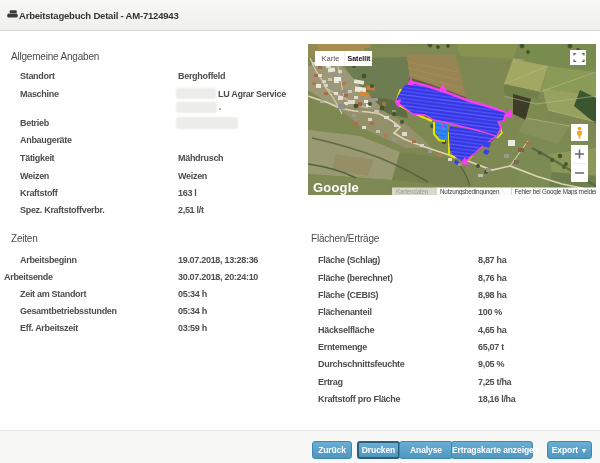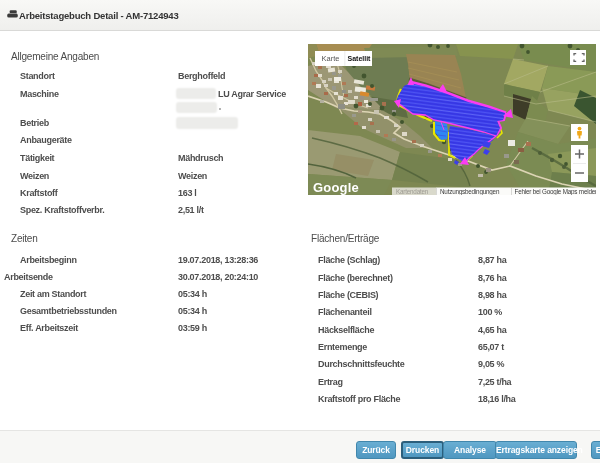--- a/index.html
+++ b/index.html
@@ -7,21 +7,21 @@
        font-family:"Liberation Sans",sans-serif;overflow:hidden;}
   .hdr{position:absolute;left:0;top:0;width:600px;height:30px;
        background:linear-gradient(#f8f8f6,#efefed);border-bottom:1px solid #d9d9d7;}
   .title{position:absolute;left:19px;top:10px;font-size:9.5px;font-weight:bold;color:#333;letter-spacing:-0.2px;}
   .h2{position:absolute;font-size:10px;font-weight:normal;color:#4b4b4b;letter-spacing:-0.2px;}
   .lb,.vl{position:absolute;font-size:9px;font-weight:bold;color:#4d4d4d;line-height:10px;white-space:nowrap;letter-spacing:-0.3px;}
   .red{position:absolute;background:#ececea;border-radius:2px;box-shadow:0 0 2px 1px #ececea;}
   .ftr{position:absolute;left:0;top:430px;width:600px;height:33px;background:#f7f7f5;border-top:1px solid #e5e5e3;}
   .btn{position:absolute;top:441px;height:18px;border-radius:3px;white-space:nowrap;
        background:linear-gradient(#69aed3,#4f97c0);border:1px solid #4187ac;
-       color:#fff;font-weight:bold;font-size:8.5px;text-align:center;line-height:16px;box-sizing:border-box;letter-spacing:-0.1px;margin-left:44px;}
+       color:#fff;font-weight:bold;font-size:8.5px;text-align:center;line-height:16px;box-sizing:border-box;letter-spacing:-0.1px;}
 </style>
 </head>
 <body>
 <div class="hdr">
   <svg style="position:absolute;left:7px;top:10px" width="11" height="8" viewBox="0 0 11 8">
     <g fill="#3a3a3a">
       <rect x="2.6" y="0.2" width="7.2" height="2.9" rx="1.2"></rect>
       <rect x="0.2" y="3.6" width="10.6" height="3.9" rx="1.6"></rect>
     </g>
     <rect x="2.6" y="3.1" width="7.2" height="0.6" fill="#888"></rect>

